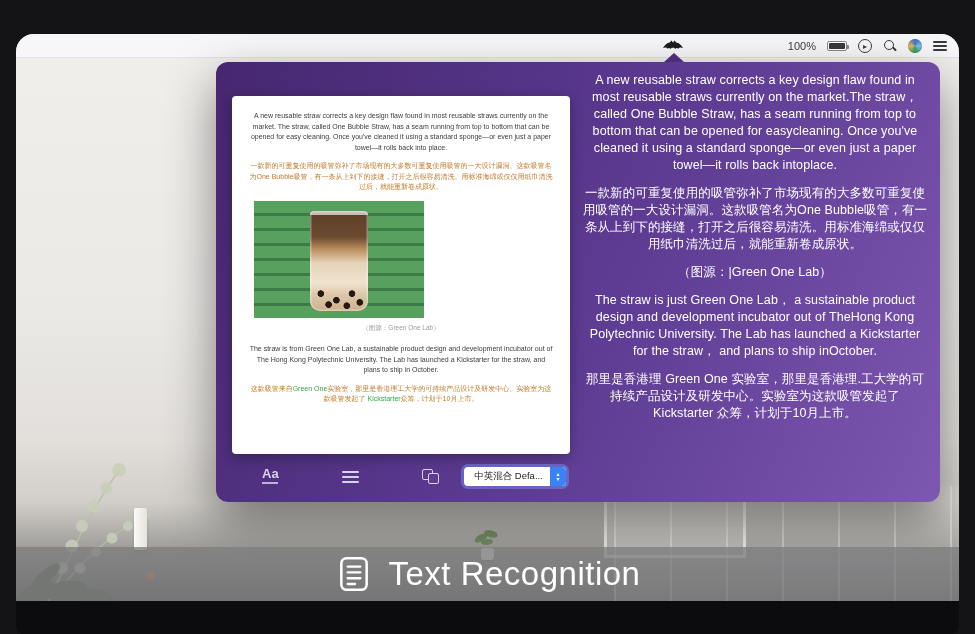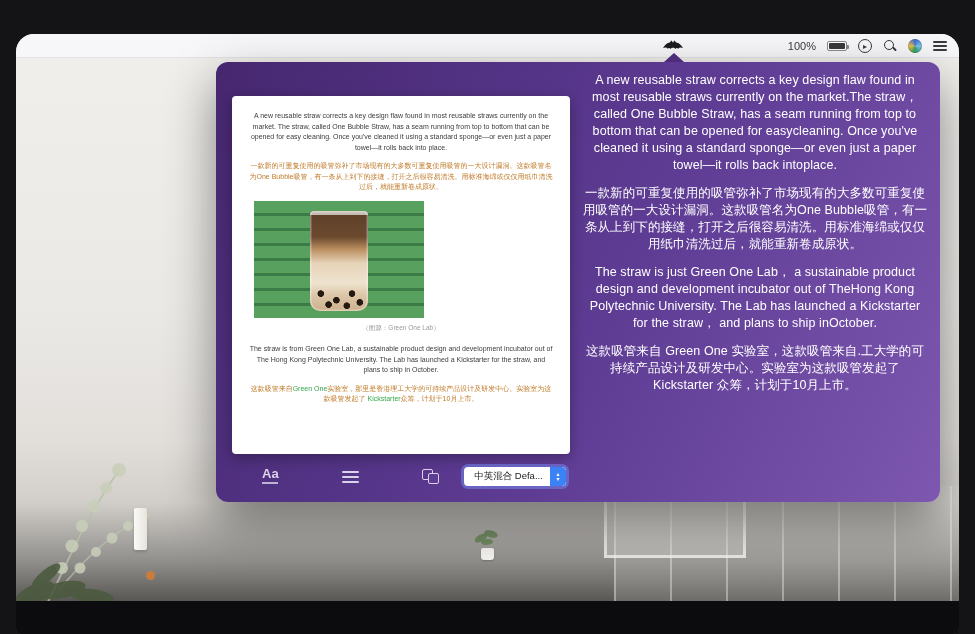--- a/index.html
+++ b/index.html
@@ -256,22 +256,23 @@
         </div>
       </div>
       <p class="caption">（图源：Green One Lab）</p>
       <p class="en">The straw is from Green One Lab, a sustainable product design and development incubator out of The Hong Kong Polytechnic University. The Lab has launched a Kickstarter for the straw, and plans to ship in October.</p>
       <p class="cn"><span>这款吸管来自</span><span class="brand">Green One</span><span>实验室，那里是香港理工大学的可持续产品设计及研发中心。实验室为这款吸管发起了 </span><span class="brand">Kickstarter</span><span>众筹，计划于10月上市。</span></p>
     </div>
 
     <div class="result">
       <p>A new reusable straw corrects a key design flaw found in most reusable straws currently on the market.The straw， called One Bubble Straw, has a seam running from top to bottom that can be opened for easycleaning. Once you've cleaned it using a standard sponge—or even just a paper towel—it rolls back intoplace.</p>
       <p>一款新的可重复使用的吸管弥补了市场现有的大多数可重复使用吸管的一大设计漏洞。这款吸管名为One Bubble吸管，有一条从上到下的接缝，打开之后很容易清洗。用标准海绵或仅仅用纸巾清洗过后，就能重新卷成原状。</p>
+      <p>（图源：|Green One Lab）</p>
       <p>The straw is just Green One Lab， a sustainable product design and development incubator out of TheHong Kong Polytechnic University. The Lab has launched a Kickstarter for the straw， and plans to ship inOctober.</p>
-      <p>这款吸管来自 Green One 实验室，这款吸管来自.工大学的可持续产品设计及研发中心。实验室为这款吸管发起了 Kickstarter 众筹，计划于10月上市。</p>
+      <p>那里是香港理 Green One 实验室，那里是香港理.工大学的可持续产品设计及研发中心。实验室为这款吸管发起了 Kickstarter 众筹，计划于10月上市。</p>
     </div>
 
     <div class="ptoolbar">
       <div class="tool tool-aa">
         <span>Aa</span>
         <span class="underbars"></span>
       </div>
       <div class="tool tool-list">
         <i></i>
           <i></i>
@@ -284,15 +285,25 @@
       <div class="lang-select">
         <span class="val">中英混合  Defa...</span>
         <span class="chev">
             <span>▴</span>
             <span>▾</span>
           </span>
       </div>
     </div>
   </div>
 
+  <div class="banner">
+    <svg width="38" height="38" viewBox="0 0 36 36">
+      <rect x="6" y="3" width="24" height="30" rx="5" fill="none" stroke="#ffffff" stroke-width="2.4"></rect>
+      <line x1="12" y1="11" x2="24" y2="11" stroke="#ffffff" stroke-width="2.2" stroke-linecap="round"></line>
+      <line x1="12" y1="16.5" x2="24" y2="16.5" stroke="#ffffff" stroke-width="2.2" stroke-linecap="round"></line>
+      <line x1="12" y1="22" x2="24" y2="22" stroke="#ffffff" stroke-width="2.2" stroke-linecap="round"></line>
+      <line x1="12" y1="27.5" x2="19" y2="27.5" stroke="#ffffff" stroke-width="2.2" stroke-linecap="round"></line>
+    </svg>
+    <span class="banner-title">Text Recognition</span>
+  </div>
 
   <div class="bottom-dark"></div>
 </div>
 
 </body></html>

